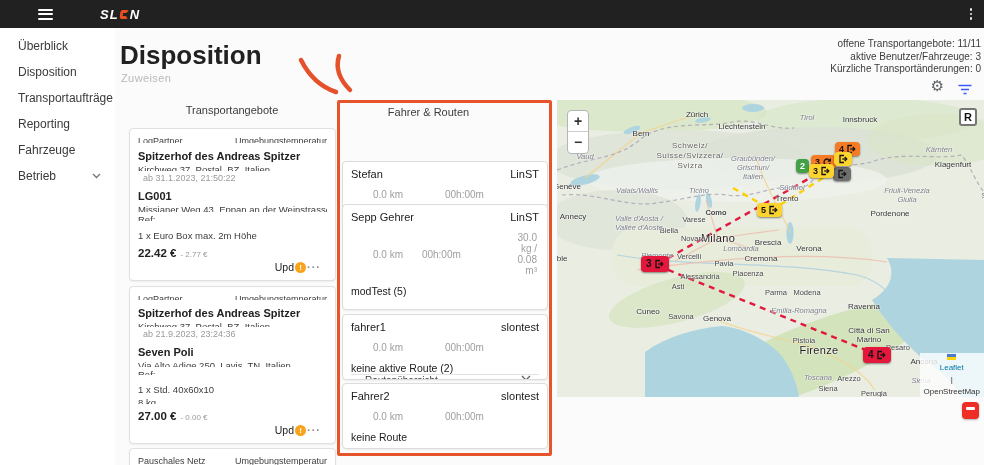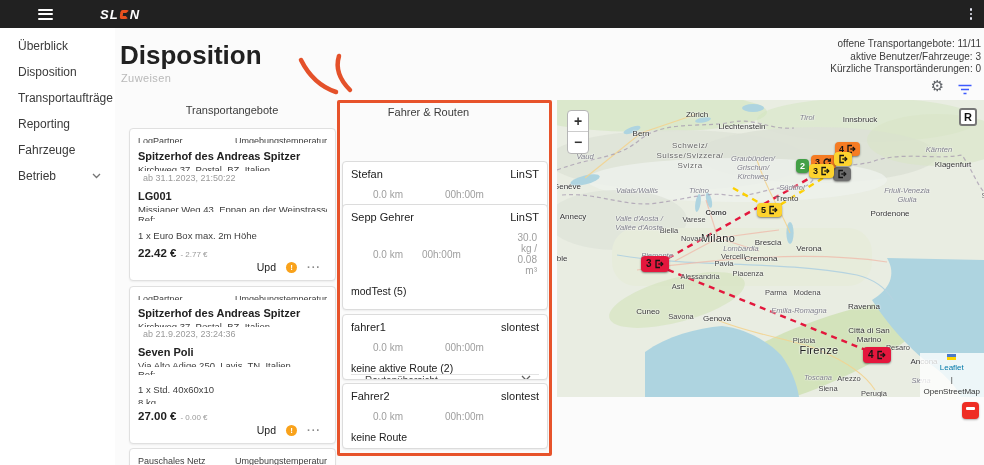--- a/index.html
+++ b/index.html
@@ -31,21 +31,21 @@
   
   .col-head{position:absolute;font-size:11px;color:#3c3c3c;text-align:center;}
   .tcard{position:absolute;left:129px;width:207px;background:#fff;border:1px solid #e0e0e0;border-radius:4px;box-shadow:0 1px 2px rgba(0,0,0,.06);padding:7px 8px 5px 8px;display:flex;flex-direction:column;overflow:hidden;}
   .tcard-top{display:flex;justify-content:space-between;font-size:9px;color:#3c3c3c;white-space:nowrap;overflow:hidden;}
   .tname{font-size:11px;font-weight:bold;color:#212121;margin-top:7px;}
   .taddr{font-size:9.5px;color:#3c3c3c;margin-top:2px;white-space:nowrap;overflow:hidden;}
   .ttime{font-size:9px;color:#9a9a9a;margin-top:2px;margin-left:5px;}
   .tcargo{font-size:9.5px;color:#3c3c3c;margin-top:9px;}
   .tprice{font-size:11.5px;font-weight:bold;color:#212121;margin-top:6px;}
   .tprice .extra{font-size:8px;font-weight:normal;color:#9a9a9a;margin-left:4px;}
-  .tfoot{margin-top:auto;display:flex;align-items:center;justify-content:flex-end;gap:10px;padding:2px 6px 2px 0;}
+  .tfoot{margin-top:auto;display:flex;align-items:center;justify-content:flex-end;gap:1px;padding:2px 6px 2px 0;}
   .upd-label{font-size:10.5px;color:#212121;}
   .upd-badge{width:11px;height:11px;border-radius:50%;background:#f9a21b;color:#fff;font-size:8px;font-weight:bold;line-height:11px;text-align:center;}
   .tmore{font-size:11px;font-weight:bold;color:#8a8a8a;letter-spacing:1px;cursor:pointer;}
 
   
   .highlight{position:absolute;left:337px;top:100px;width:215px;height:356px;border:3px solid #e7532b;border-radius:2px;pointer-events:none;z-index:5;}
   .dcard{position:absolute;left:342px;width:206px;background:#fff;border:1px solid #dcdcdc;border-radius:4px;box-shadow:0 1px 2px rgba(0,0,0,.06);padding:6px 8px 0 8px;display:flex;flex-direction:column;overflow:hidden;}
   .dname-row{display:flex;justify-content:space-between;font-size:11px;color:#212121;}
   .dstat-row{display:flex;align-items:center;margin-top:9px;font-size:10px;color:#9e9e9e;padding-left:22px;}
   .dstat-row .km{width:72px;}
@@ -305,21 +305,21 @@
       </svg>
     <div id="map-labels">
         <span class="ml ml-city" style="left: 140px; top: 14px;">Zürich</span>
         <span class="ml ml-city" style="left: 84px; top: 33px;">Bern</span>
         <span class="ml ml-city" style="left: 185px; top: 26px;">Liechtenstein</span>
         <span class="ml ml-region" style="left: 133px; top: 45px;">Schweiz/</span>
         <span class="ml ml-region" style="left: 133px; top: 55px;">Suisse/Svizzera/</span>
         <span class="ml ml-region" style="left: 133px; top: 65px;">Svizra</span>
         <span class="ml ml-region2" style="left: 196px; top: 58px;">Graubünden/</span>
         <span class="ml ml-region2" style="left: 196px; top: 67px;">Grischun/</span>
-        <span class="ml ml-region2" style="left: 196px; top: 76px;">Kirchweg</span>
+        <span class="ml ml-region2" style="left: 196px; top: 76px;">Italien</span>
         <span class="ml ml-region2" style="left: 250px; top: 17px;">Tirol</span>
         <span class="ml ml-city" style="left: 303px; top: 19px;">Innsbruck</span>
         <span class="ml ml-region2" style="left: 382px; top: 49px;">Kärnten</span>
         <span class="ml ml-city" style="left: 396px; top: 64px;">Klagenfurt</span>
         <span class="ml ml-region" style="left: 443px; top: 95px;">Slovenija</span>
         <span class="ml ml-region2" style="left: 28px; top: 56px;">Vaud</span>
         <span class="ml ml-city" style="left: 10px; top: 86px;">Genève</span>
         <span class="ml ml-region2" style="left: 80px; top: 90px;">Valais/Wallis</span>
         <span class="ml ml-region2" style="left: 142px; top: 90px;">Ticino</span>
         <span class="ml ml-region2" style="left: 235px; top: 87px;">Südtirol</span>
@@ -329,21 +329,21 @@
         <span class="ml ml-city" style="left: 333px; top: 113px;">Pordenone</span>
         <span class="ml ml-city" style="left: 16px; top: 116px;">Annecy</span>
         <span class="ml ml-town" style="left: 137px; top: 119px;">Varese</span>
         <span class="ml ml-town" style="left: 159px; top: 112px; font-weight: bold;">Como</span>
         <span class="ml ml-region2" style="left: 184px; top: 128px; margin-top: 20px;">Lombardia</span>
         <span class="ml ml-big" style="left: 161px; top: 138px;">Milano</span>
         <span class="ml ml-town" style="left: 136px; top: 138px;">Novara</span>
         <span class="ml ml-town" style="left: 112px; top: 130px;">Biella</span>
         <span class="ml ml-city" style="left: 211px; top: 142px;">Brescia</span>
         <span class="ml ml-city" style="left: 252px; top: 148px;">Verona</span>
-        <span class="ml ml-town" style="left: 132px; top: 156px; margin-left: 44px;">Vercelli</span>
+        <span class="ml ml-town" style="left: 132px; top: 156px;">Vercelli</span>
         <span class="ml ml-region2" style="left: 100px; top: 155px;">Piemonte</span>
         <span class="ml ml-region2" style="left: 82px; top: 118px;">Valle d'Aosta /</span>
         <span class="ml ml-region2" style="left: 82px; top: 127px;">Vallée d'Aoste</span>
         <span class="ml ml-town" style="left: 167px; top: 163px;">Pavia</span>
         <span class="ml ml-city" style="left: 204px; top: 158px;">Cremona</span>
         <span class="ml ml-town" style="left: 191px; top: 173px;">Piacenza</span>
         <span class="ml ml-town" style="left: 219px; top: 192px;">Parma</span>
         <span class="ml ml-town" style="left: 250px; top: 192px;">Modena</span>
         <span class="ml ml-town" style="left: 143px; top: 176px;">Alessandria</span>
         <span class="ml ml-town" style="left: 121px; top: 186px;">Asti</span>

